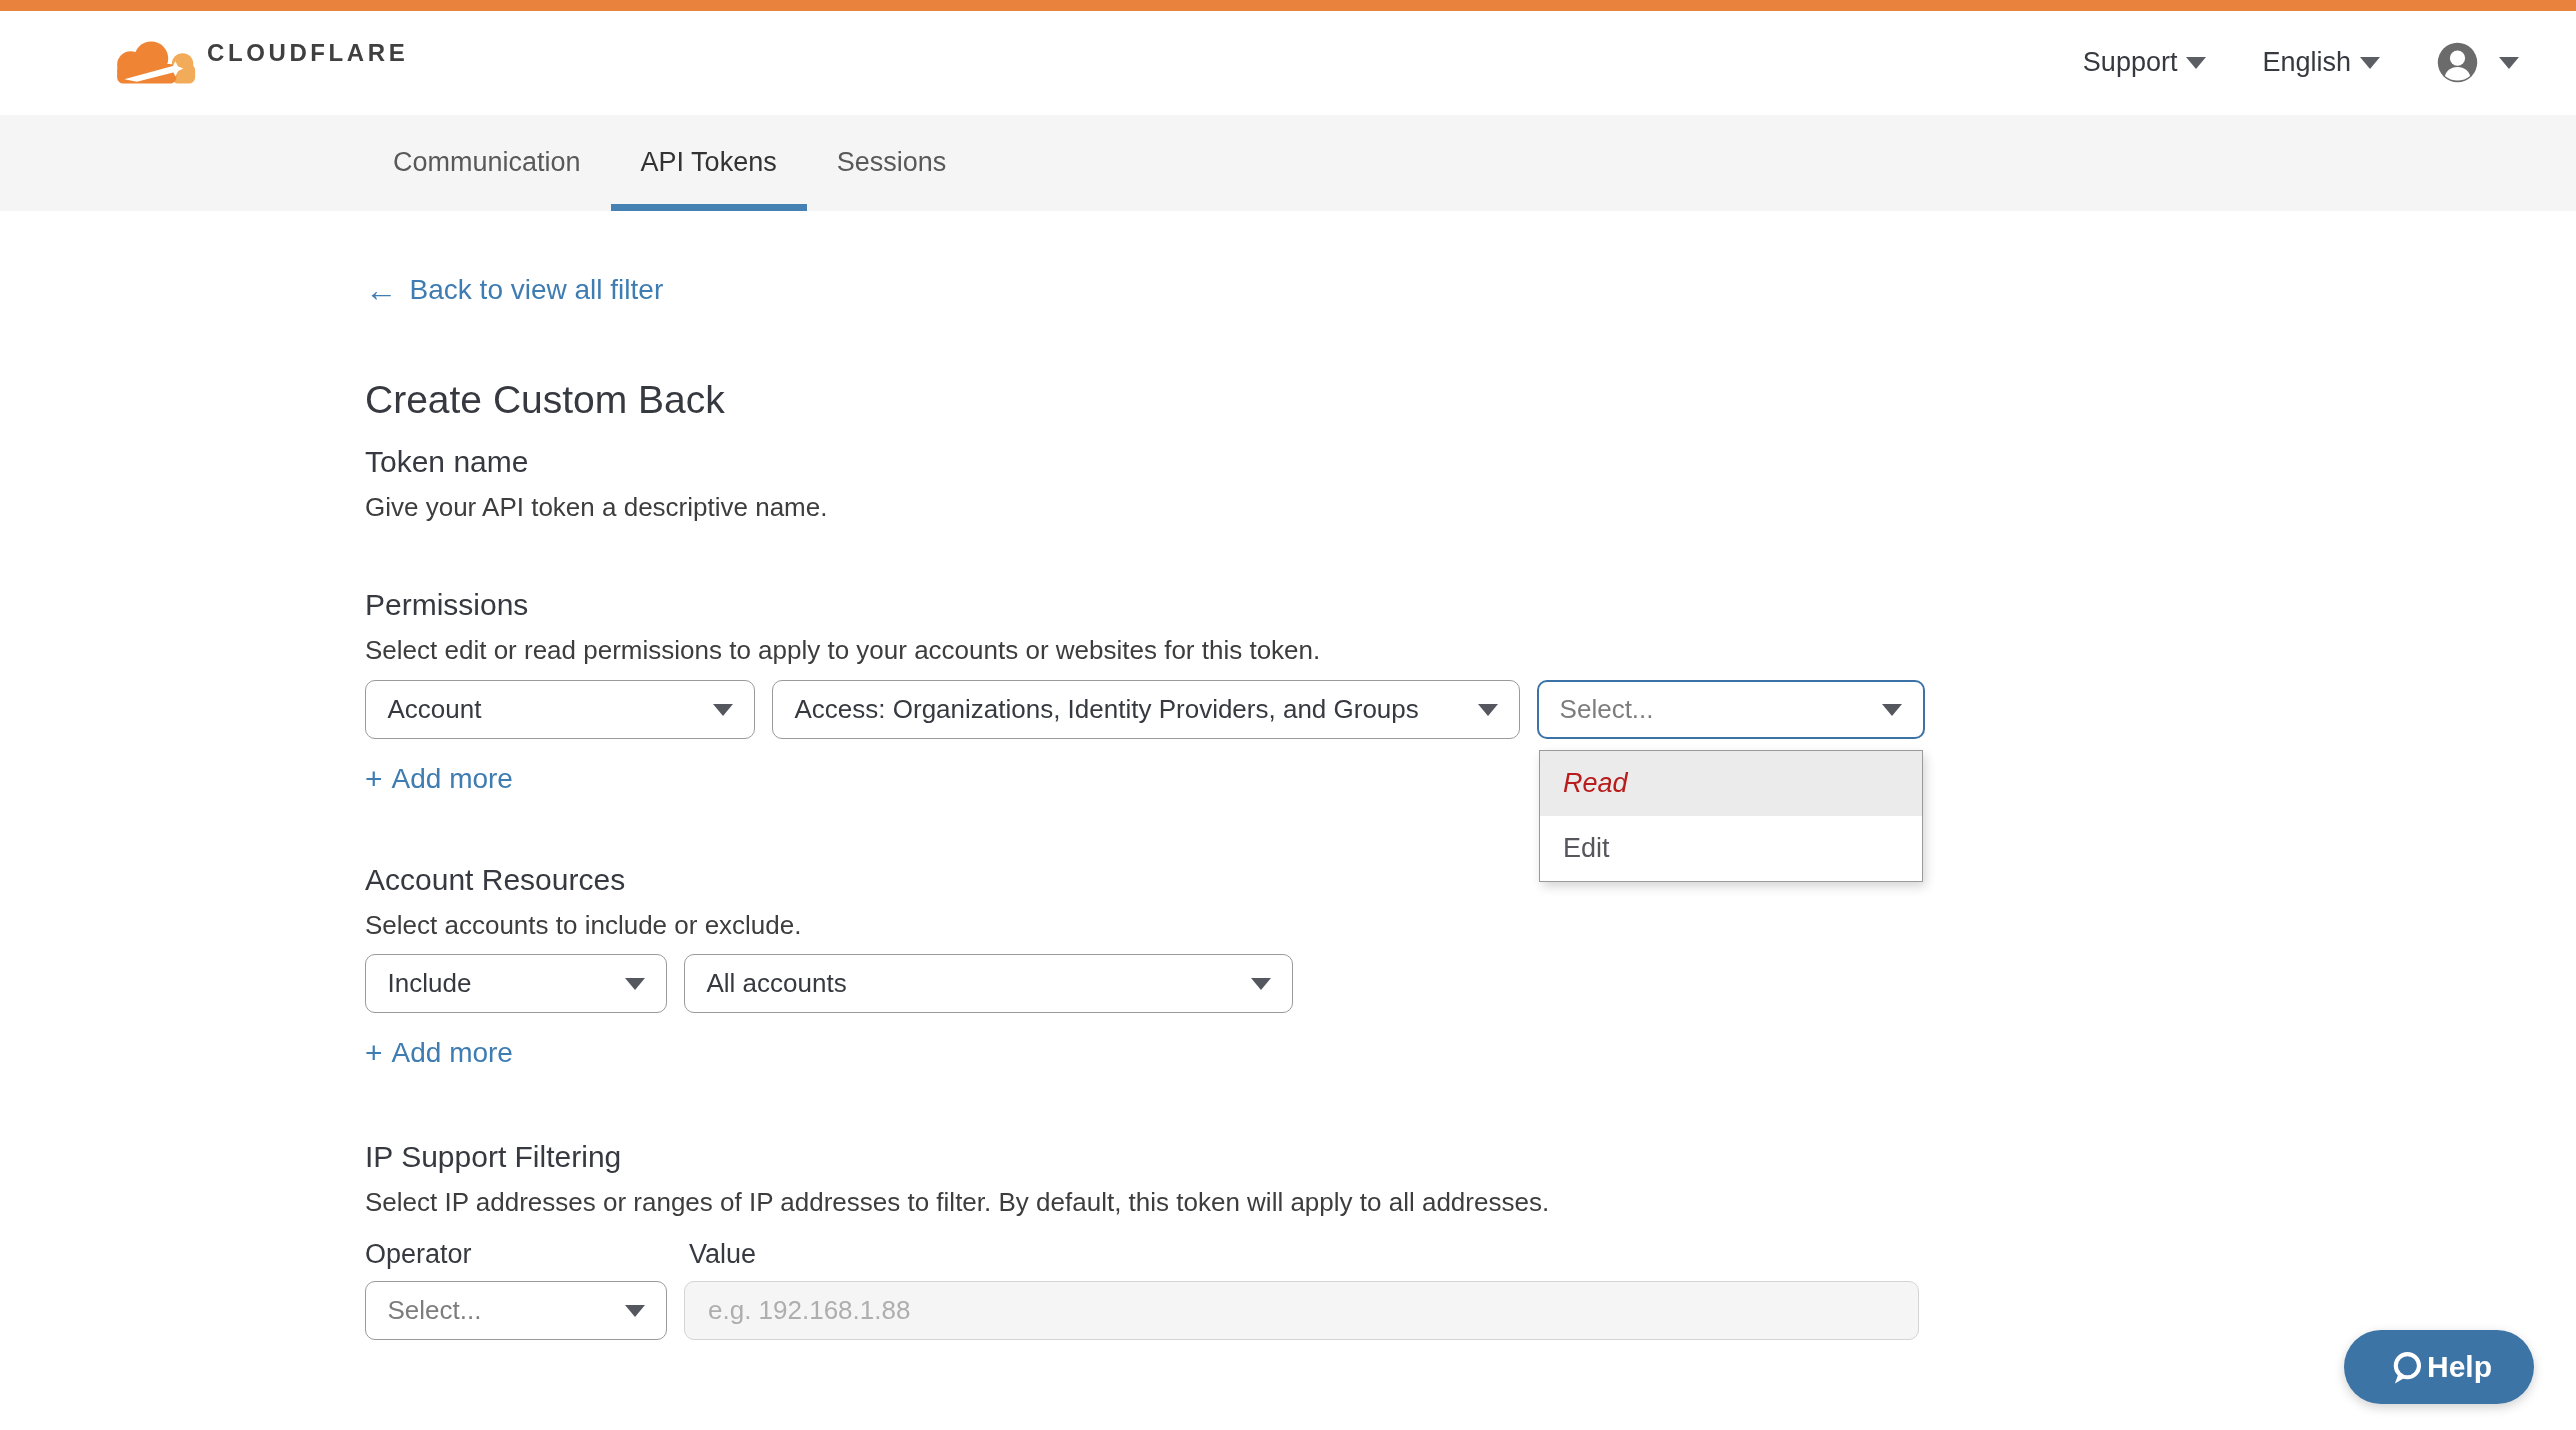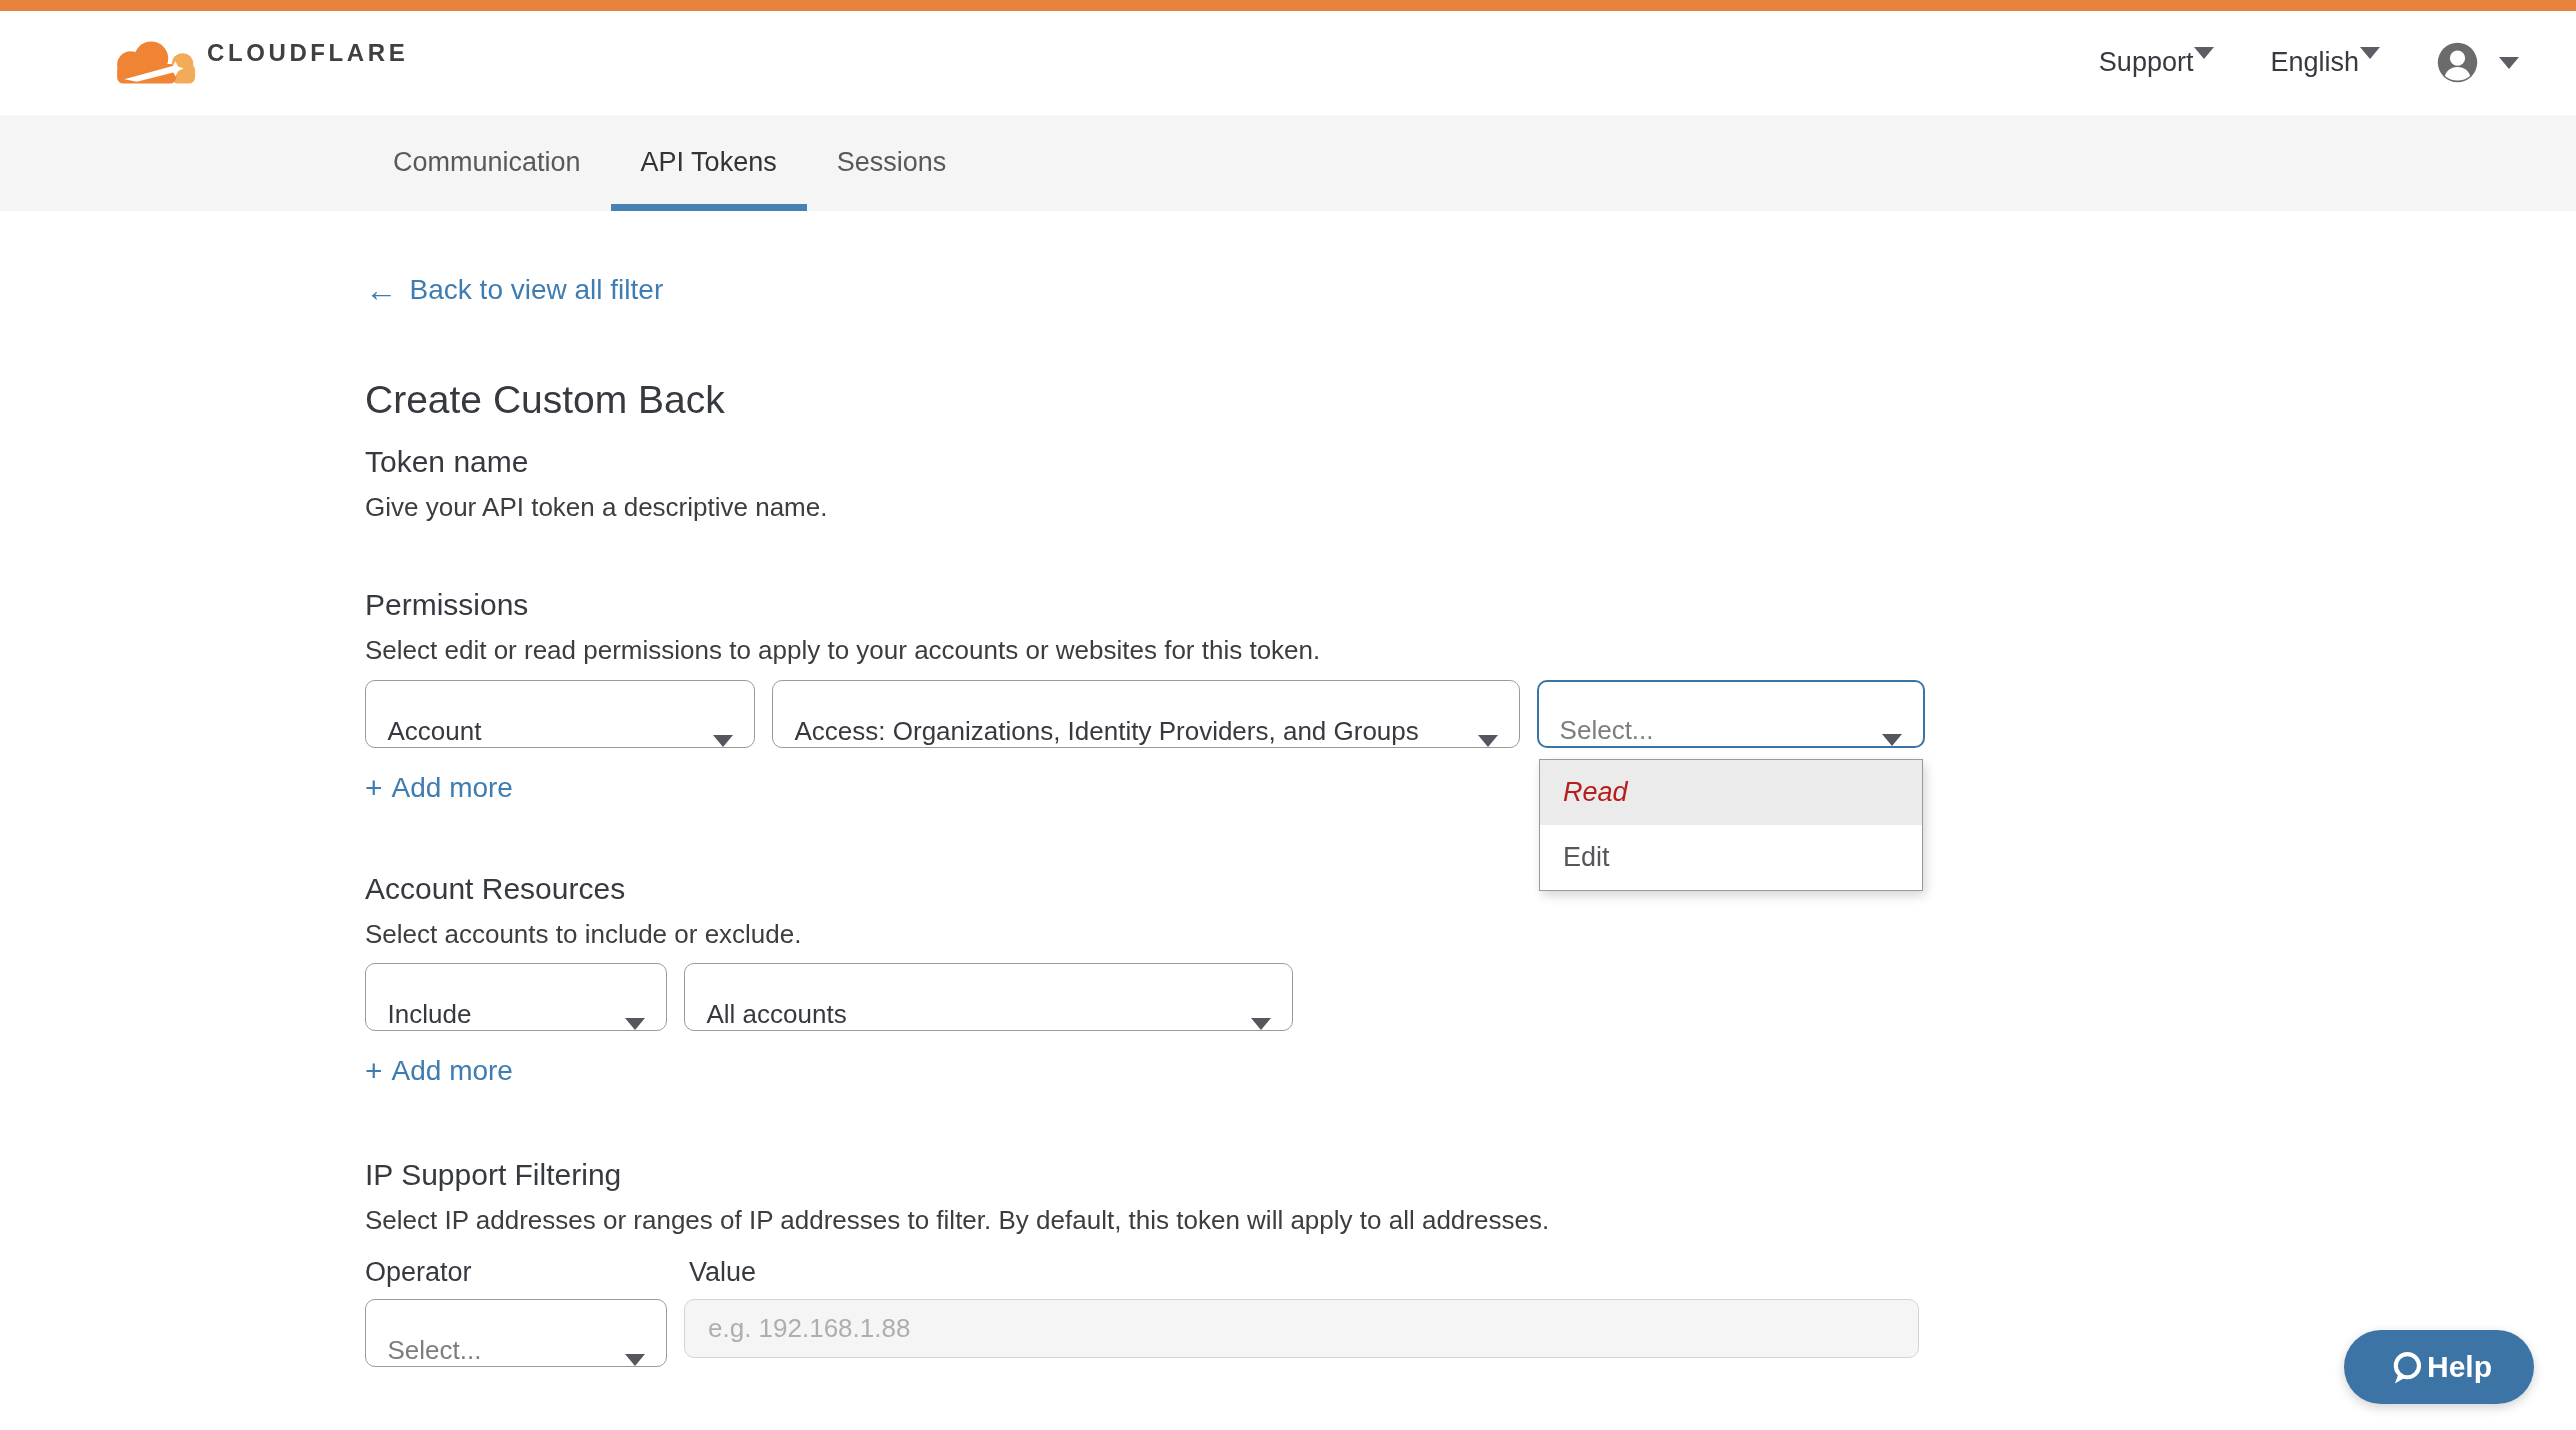--- a/index.html
+++ b/index.html
@@ -17,21 +17,21 @@
   .header {
     height:104px; background:#fff;
     display:flex; align-items:center; justify-content:space-between;
     padding:0 57px 0 31px;
   }
   .logo { display:flex; flex-direction:row; align-items:flex-start; cursor:pointer; }
   .logo svg { width:117px; height:52px; margin-left:59px; display:block; }
   .logo-text { font-size:24px; font-weight:bold; letter-spacing:3.6px; color:#404041; margin-top:1.8px; }
 
   .header-right { display:flex; align-items:center; gap:56px; }
-  .nav-item { display:flex; gap:1px; font-size:27px; color:#36393f; cursor:pointer; }
+  .nav-item { display:flex; align-items:center; gap:9px; font-size:27px; color:#36393f; cursor:pointer; }
   .caret {
     width:0; height:0; flex:none;
     border-left:10px solid transparent; border-right:10px solid transparent;
     border-top:12.6px solid #5b5e63;
   }
   .avatar-group { display:flex; align-items:center; gap:20px; cursor:pointer; }
   .avatar svg { width:43px; height:43px; display:block; }
 
   
   .tabbar {
@@ -67,22 +67,22 @@
   .desc { margin:10.8px 0 0; font-size:26px; color:#3d3d3d; line-height:33px; }
 
   .field-input {
     display:block; margin-top:11.7px; width:764px; height:59px;
     border:1.8px solid #8f8f8f; border-radius:10px; padding:0 23px;
     font-size:26px; color:#36393f; font-family:inherit; background:#fff; outline:none;
   }
 
   .row { display:flex; gap:17px; margin-top:13.5px; }
   .select {
-    height:68px; border:1.8px solid #9a9a9a; border-radius:10px; background:#fff;
-    display:flex; align-items:flex-end; justify-content:space-between;
+    height:59px; border:1.8px solid #9a9a9a; border-radius:10px; background:#fff;
+    display:flex; align-items:center; justify-content:space-between;
     padding:0 21.5px; font-size:26px; color:#36393f; cursor:pointer;
   }
   .select .sel-caret {
     width:0; height:0; flex:none;
     border-left:10px solid transparent; border-right:10px solid transparent;
     border-top:12.6px solid #54575e;
   }
   .select .placeholder { color:#7d7d7d; }
   .select.focused { border:2.7px solid #3b73a9; padding:0 20.6px; }
 

